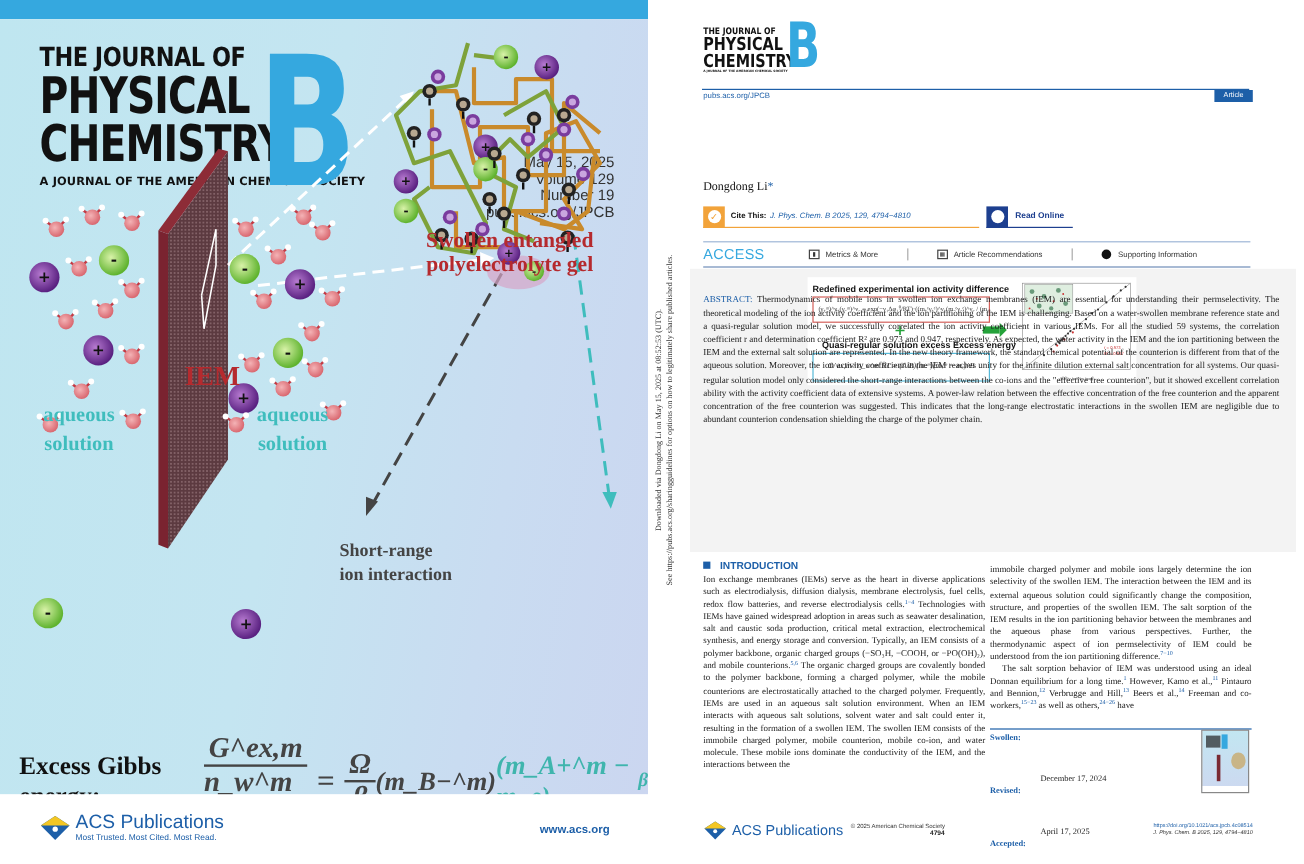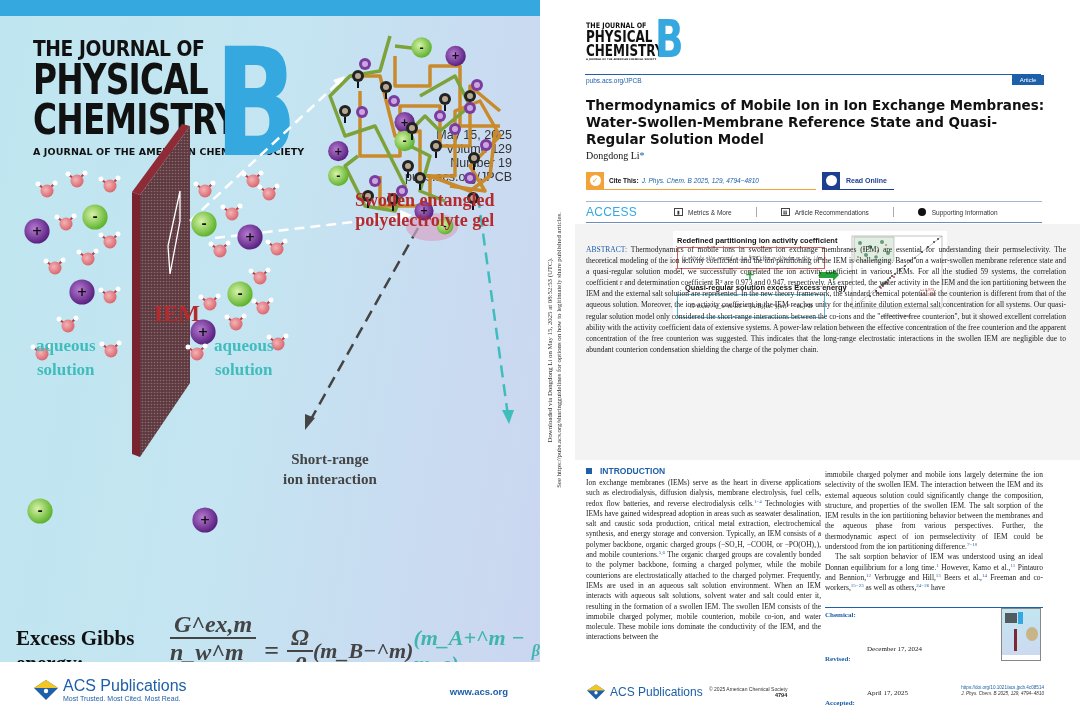--- a/index.html
+++ b/index.html
@@ -267,21 +267,21 @@
     </div>
     <div class="lbl-red" style="left:154px;top:288px;font-size:23px;">IEM</div>
     <div class="lbl-teal" style="left:36px;top:318px;">
       <div>aqueous</div>
       <div>solution</div>
     </div>
     <div class="lbl-teal" style="left:214px;top:318px;">
       <div>aqueous</div>
       <div>solution</div>
     </div>
-    <div class="lbl-dark" style="left:283px;top:433px;text-align:center;">
+    <div class="lbl-dark" style="left:283px;top:433px;">
       <div>Short-range</div>
       <div>ion interaction</div>
     </div>
 
     <div class="gibbs">
       <span class="lab">Excess Gibbs energy:</span>
       <span class="frac">
         <span class="num">G^ex,m</span>
         <span class="den">n_w^m RT</span>
       </span>
@@ -325,21 +325,20 @@
     <div class="s2">PHYSICAL</div>
     <div class="s2">CHEMISTRY</div>
     <div class="s3">A JOURNAL OF THE AMERICAN CHEMICAL SOCIETY</div>
   </div>
   <div class="a-B">B</div>
 
   <div class="a-rule"></div>
   <div class="a-url">pubs.acs.org/JPCB</div>
   <div class="a-badge">Article</div>
 
-  <div class="a-title">Thermodynamics of Mobile Ion in Ion Exchange Membranes: Water-Swollen-Membrane Reference State and Quasi-Regular Solution Model</div>
   <div class="a-author">
     <span>Dongdong Li</span><span class="star">*</span>
   </div>
 
   <div class="cite-box">
     <div class="ic">
         <span>✓</span>
       </div>
     <span class="t">Cite This:</span>
     <span class="ref">J. Phys. Chem. B 2025, 129, 4794−4810</span>
@@ -364,21 +363,21 @@
     </span>
     <span class="sep"></span>
     <span class="item">
       <span class="dot"></span>
       <span>Supporting Information</span>
     </span>
   </div>
 
   <div class="abstract-panel">
     <div class="toc">
-      <div class="h1">Redefined partitioning ion activity coefficient</div>
+      <div class="h1">Redefined experimental ion activity difference</div>
       <div class="box1">(γ₊ᵐ)^ν₊(γ₋ᵐ)^ν₋ = exp(−ν₁Δφ₁⁰/RT)·((m₊ᵉγ₊ᵉ)^ν₊(m₋ᵉγ₋ᵉ)^ν₋ / (m₊ᵐ/ω)^ν₊(m₋ᵐ)^ν₋)</div>
       <div class="plus">+</div>
       <div class="arrow"></div>
       <div class="h2">Quasi-regular solution excess Excess energy</div>
       <div class="box2">G^ex,m / n_w^m RT = (A/B)(m₋ᵐ)(m₊ᵐ − mₑ)^B</div>
       <svg class="plot" viewBox="0 0 104 86">
         <rect x="12" y="3" width="90" height="72" fill="#fff" stroke="#888" stroke-width="0.5"></rect>
         <rect x="14" y="4" width="40" height="24" fill="#dfeee0" stroke="#888" stroke-width="0.4"></rect>
         <g fill="#6a9a7a">
             <circle cx="20" cy="10" r="2"></circle>
@@ -445,21 +444,21 @@
   </div>
 
   <div class="col col-r">
     <div><span>immobile charged polymer and mobile ions largely determine the ion selectivity of the swollen IEM. The interaction between the IEM and its external aqueous solution could significantly change the composition, structure, and properties of the swollen IEM. The salt sorption of the IEM results in the ion partitioning behavior between the membranes and the aqueous phase from various perspectives. Further, the thermodynamic aspect of ion permselectivity of IEM could be understood from the ion partitioning difference.</span><sup>7−10</sup></div>
     <div class="ind"><span>The salt sorption behavior of IEM was understood using an ideal Donnan equilibrium for a long time.</span><sup>1</sup><span> However, Kamo et al.,</span><sup>11</sup><span> Pintauro and Bennion,</span><sup>12</sup><span> Verbrugge and Hill,</span><sup>13</sup><span> Beers et al.,</span><sup>14</sup><span> Freeman and co-workers,</span><sup>15−23</sup><span> as well as others,</span><sup>24−26</sup><span> have</span></div>
   </div>
 
   <div class="dates-rule"></div>
   <div class="dates">
     <div class="row">
-        <span class="k">Chemical:</span>
+        <span class="k">Swollen:</span>
         <span class="v">December 17, 2024</span>
       </div>
     <div class="row">
         <span class="k">Revised:</span>
         <span class="v">April 17, 2025</span>
       </div>
     <div class="row">
         <span class="k">Accepted:</span>
         <span class="v">April 21, 2025</span>
       </div>

